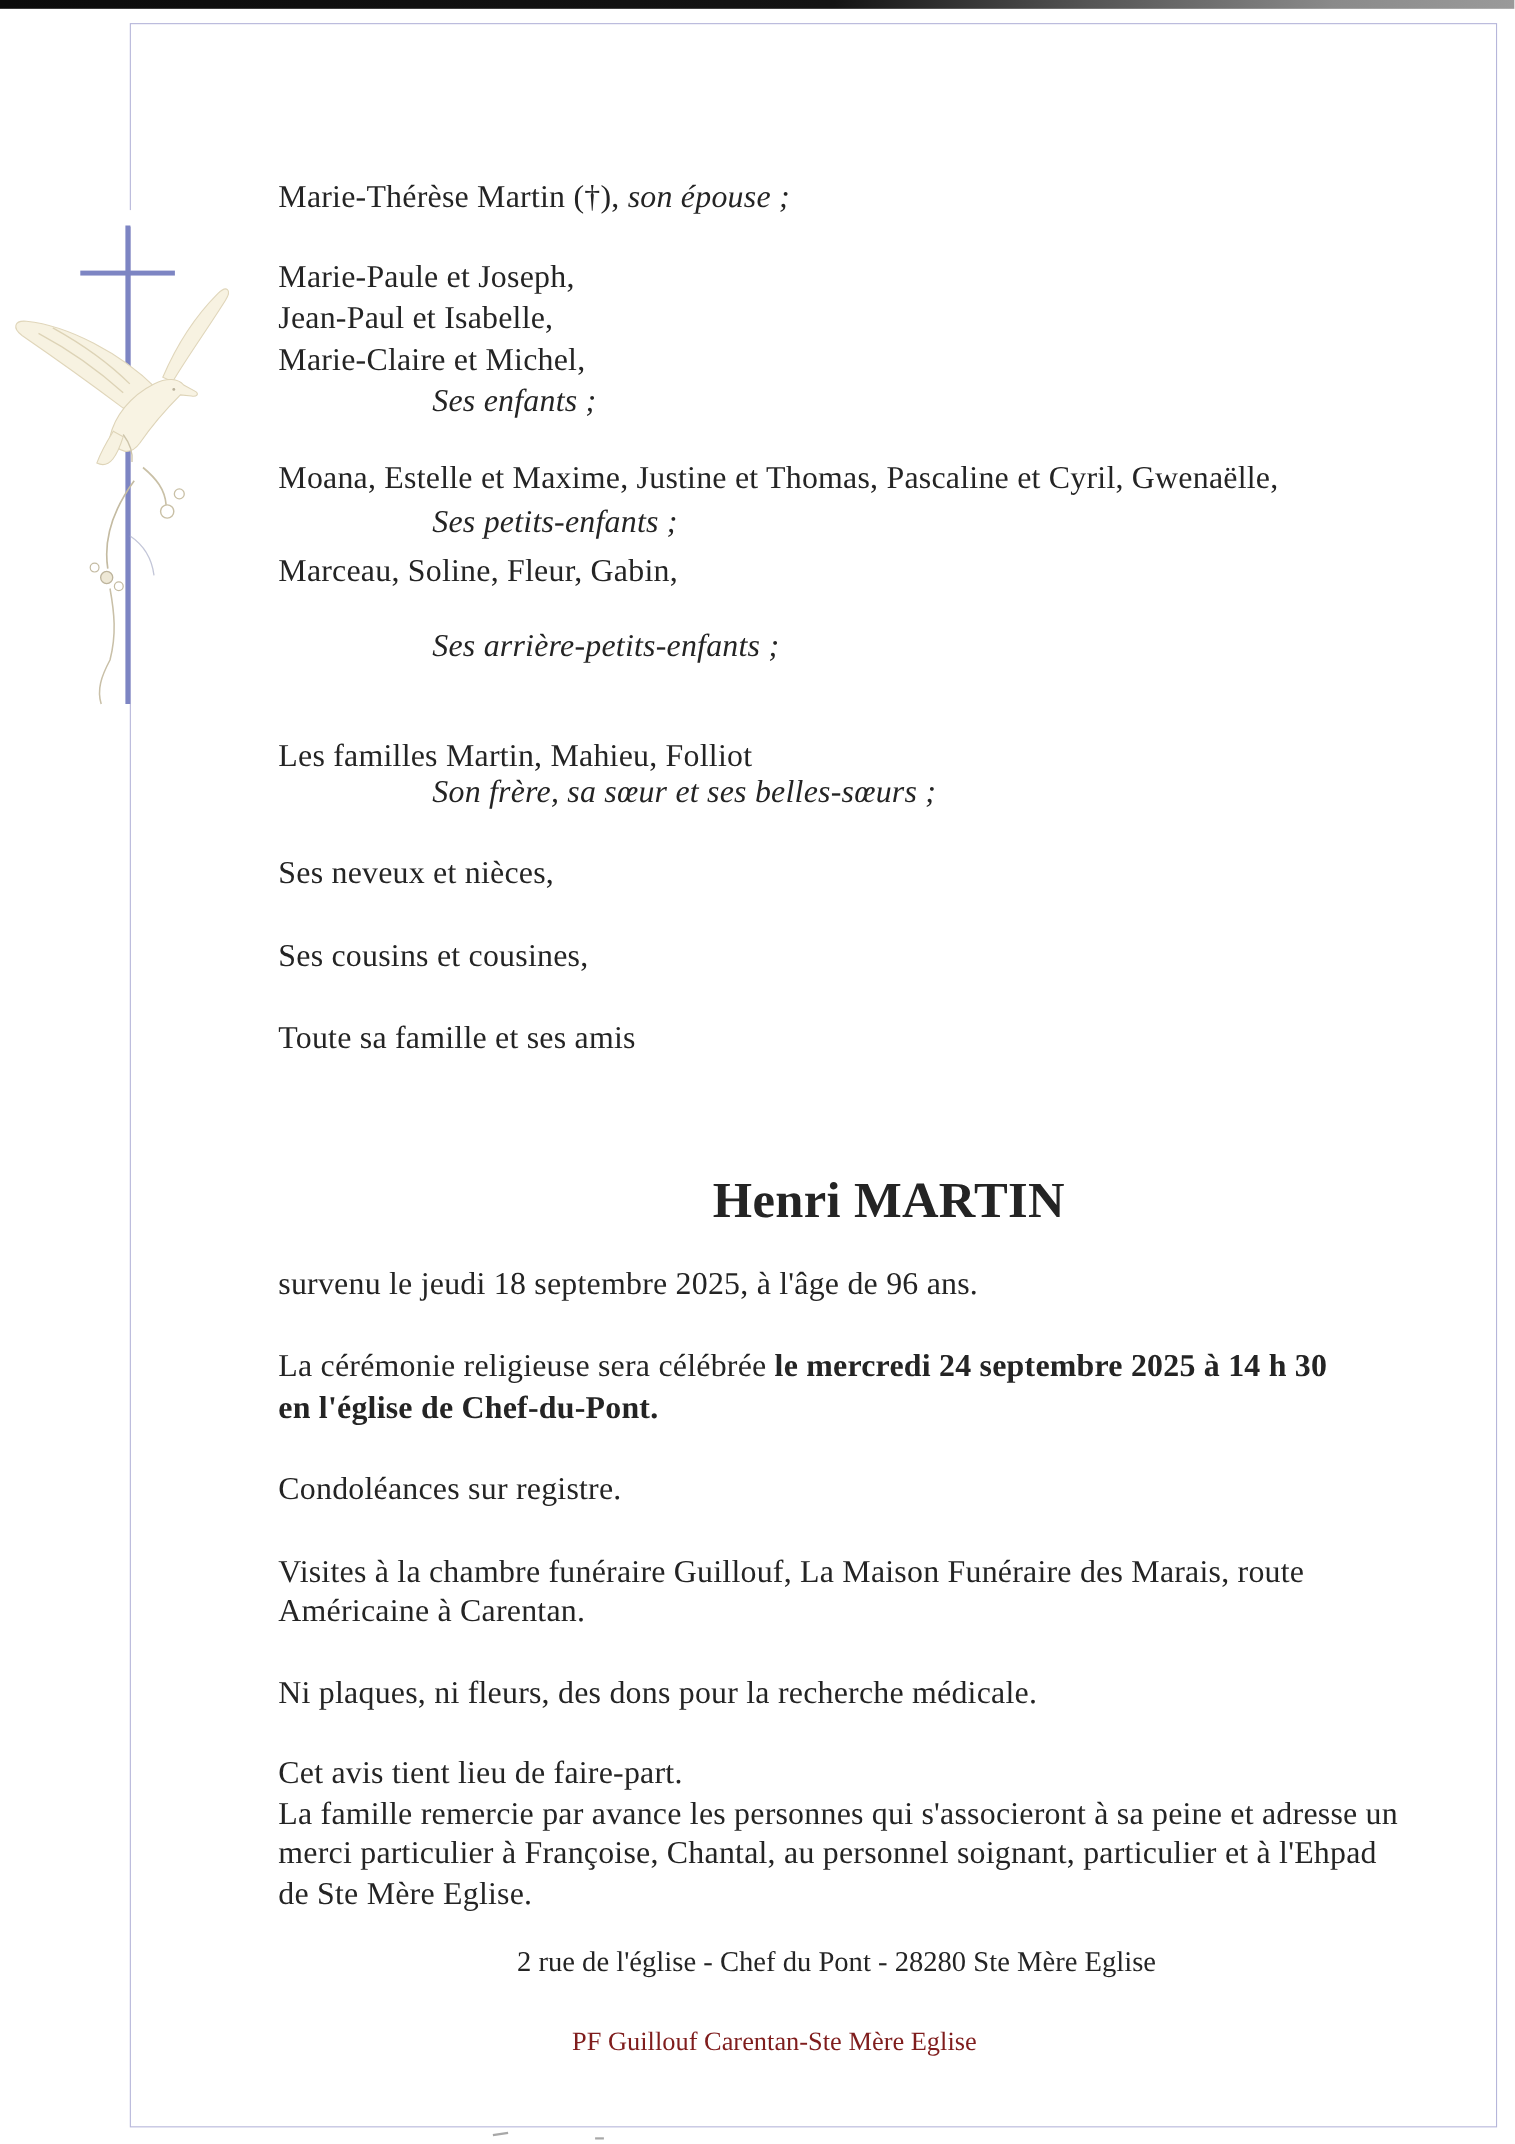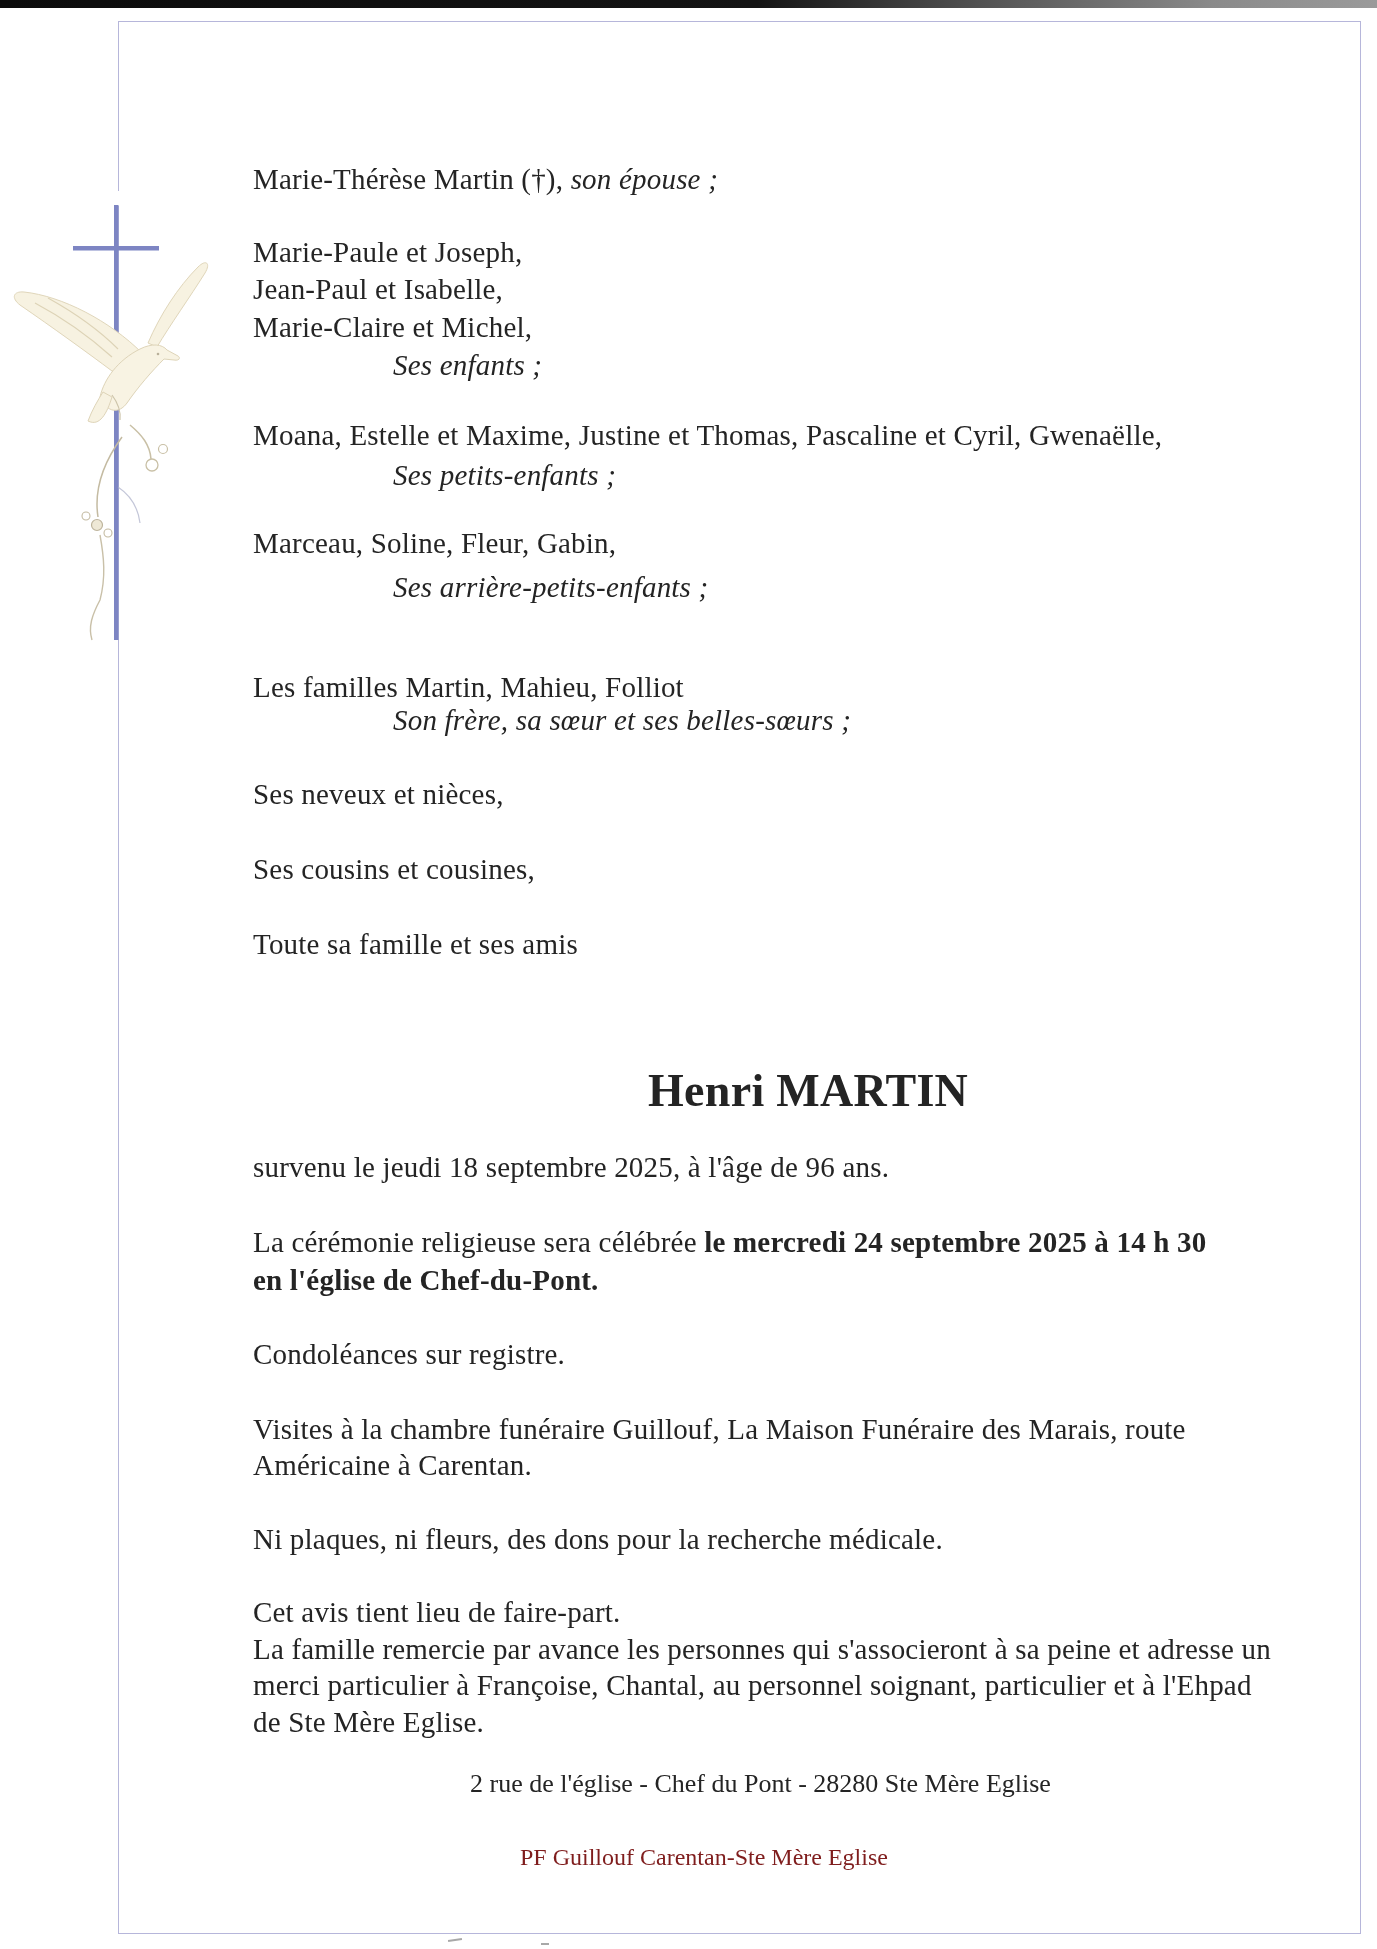--- a/index.html
+++ b/index.html
@@ -87,21 +87,21 @@
   </div>
 
   <div class="ln" style="top:237px">Marie-Paule et Joseph,</div>
   <div class="ln" style="top:274px">Jean-Paul et Isabelle,</div>
   <div class="ln" style="top:312px">Marie-Claire et Michel,</div>
   <div class="ln indent" style="top:350px">Ses enfants ;</div>
 
   <div class="ln" style="top:420px">Moana, Estelle et Maxime, Justine et Thomas, Pascaline et Cyril, Gwenaëlle,</div>
   <div class="ln indent" style="top:460px">Ses petits-enfants ;</div>
 
-  <div class="ln" style="top:528px">Marceau, Soline, Fleur, Gabin,</div>
+  <div class="ln" style="top:504px">Marceau, Soline, Fleur, Gabin,</div>
   <div class="ln indent" style="top:572px">Ses arrière-petits-enfants ;</div>
 
   <div class="ln" style="top:672px">Les familles Martin, Mahieu, Folliot</div>
   <div class="ln indent" style="top:705px">Son frère, sa sœur et ses belles-sœurs ;</div>
 
   <div class="ln" style="top:779px">Ses neveux et nièces,</div>
   <div class="ln" style="top:854px">Ses cousins et cousines,</div>
   <div class="ln" style="top:929px">Toute sa famille et ses amis</div>
 
 

